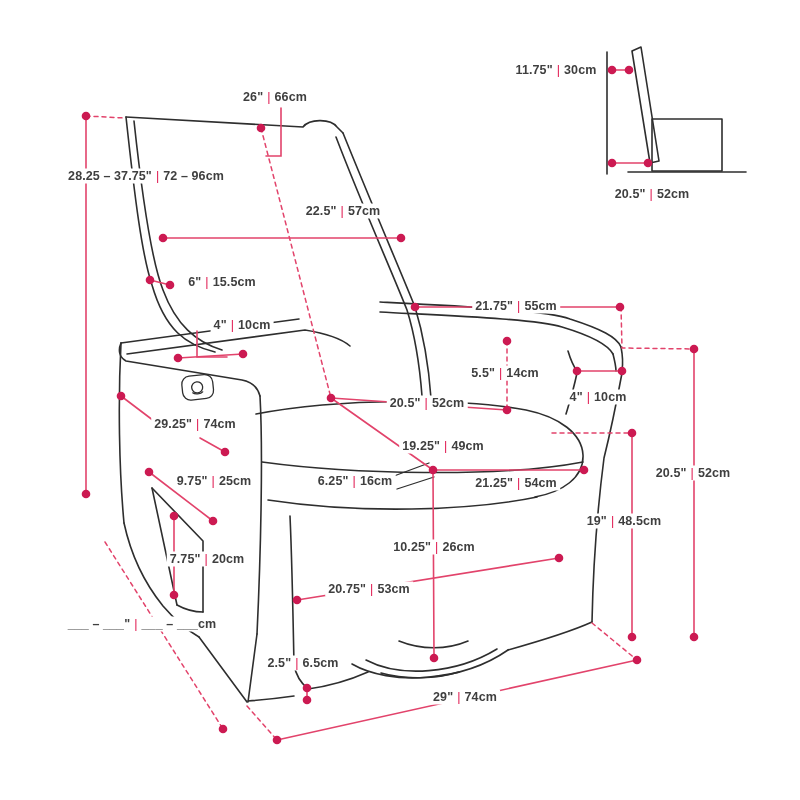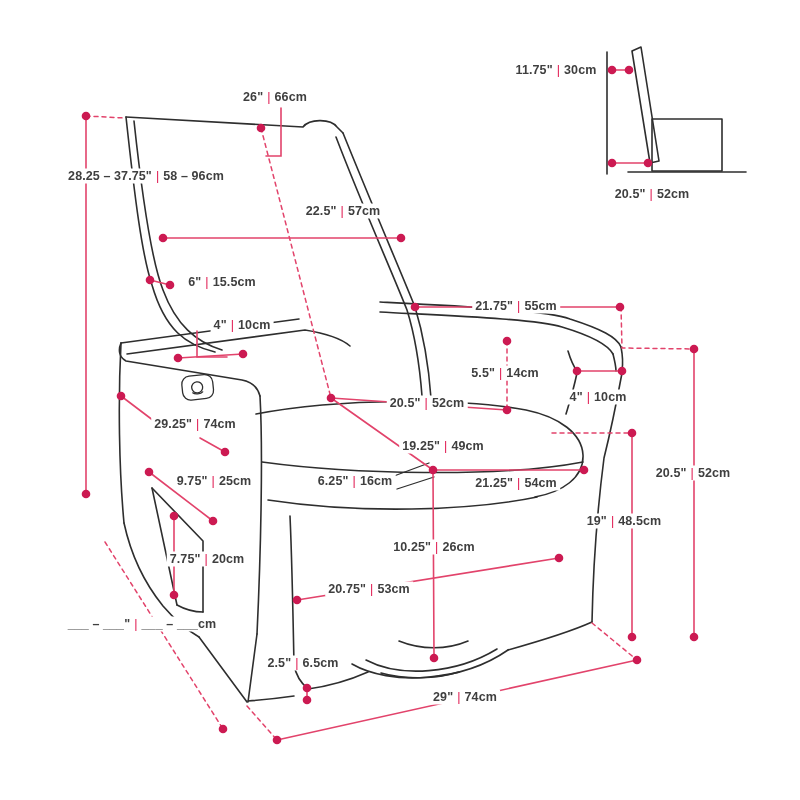--- a/index.html
+++ b/index.html
@@ -175,21 +175,21 @@
         <circle class="dot" cx="637" cy="660" r="4.3"></circle>
     <circle class="dot" cx="223" cy="729" r="4.3"></circle>
     <circle class="dot" cx="612" cy="70" r="4.3"></circle>
         <circle class="dot" cx="629" cy="70" r="4.3"></circle>
     <circle class="dot" cx="612" cy="163" r="4.3"></circle>
         <circle class="dot" cx="648" cy="163" r="4.3"></circle>
   </g>
 </svg>
 
 <div class="dim" style="left:275px;top:97px"><span>26"</span><span class="sep">|</span><span>66cm</span></div>
-<div class="dim" style="left:146px;top:176px"><span>28.25 – 37.75"</span><span class="sep">|</span><span>58 – 96cm</span></div>
+<div class="dim" style="left:146px;top:176px"><span>28.25 – 37.75"</span><span class="sep">|</span><span>72 – 96cm</span></div>
 <div class="dim" style="left:343px;top:211px"><span>22.5"</span><span class="sep">|</span><span>57cm</span></div>
 <div class="dim" style="left:222px;top:282px"><span>6"</span><span class="sep">|</span><span>15.5cm</span></div>
 <div class="dim" style="left:242px;top:325px"><span>4"</span><span class="sep">|</span><span>10cm</span></div>
 <div class="dim" style="left:556px;top:70px"><span>11.75"</span><span class="sep">|</span><span>30cm</span></div>
 <div class="dim" style="left:652px;top:194px"><span>20.5"</span><span class="sep">|</span><span>52cm</span></div>
 <div class="dim" style="left:516px;top:306px"><span>21.75"</span><span class="sep">|</span><span>55cm</span></div>
 <div class="dim" style="left:505px;top:373px"><span>5.5"</span><span class="sep">|</span><span>14cm</span></div>
 <div class="dim" style="left:598px;top:397px"><span>4"</span><span class="sep">|</span><span>10cm</span></div>
 <div class="dim" style="left:427px;top:403px"><span>20.5"</span><span class="sep">|</span><span>52cm</span></div>
 <div class="dim" style="left:443px;top:446px"><span>19.25"</span><span class="sep">|</span><span>49cm</span></div>

